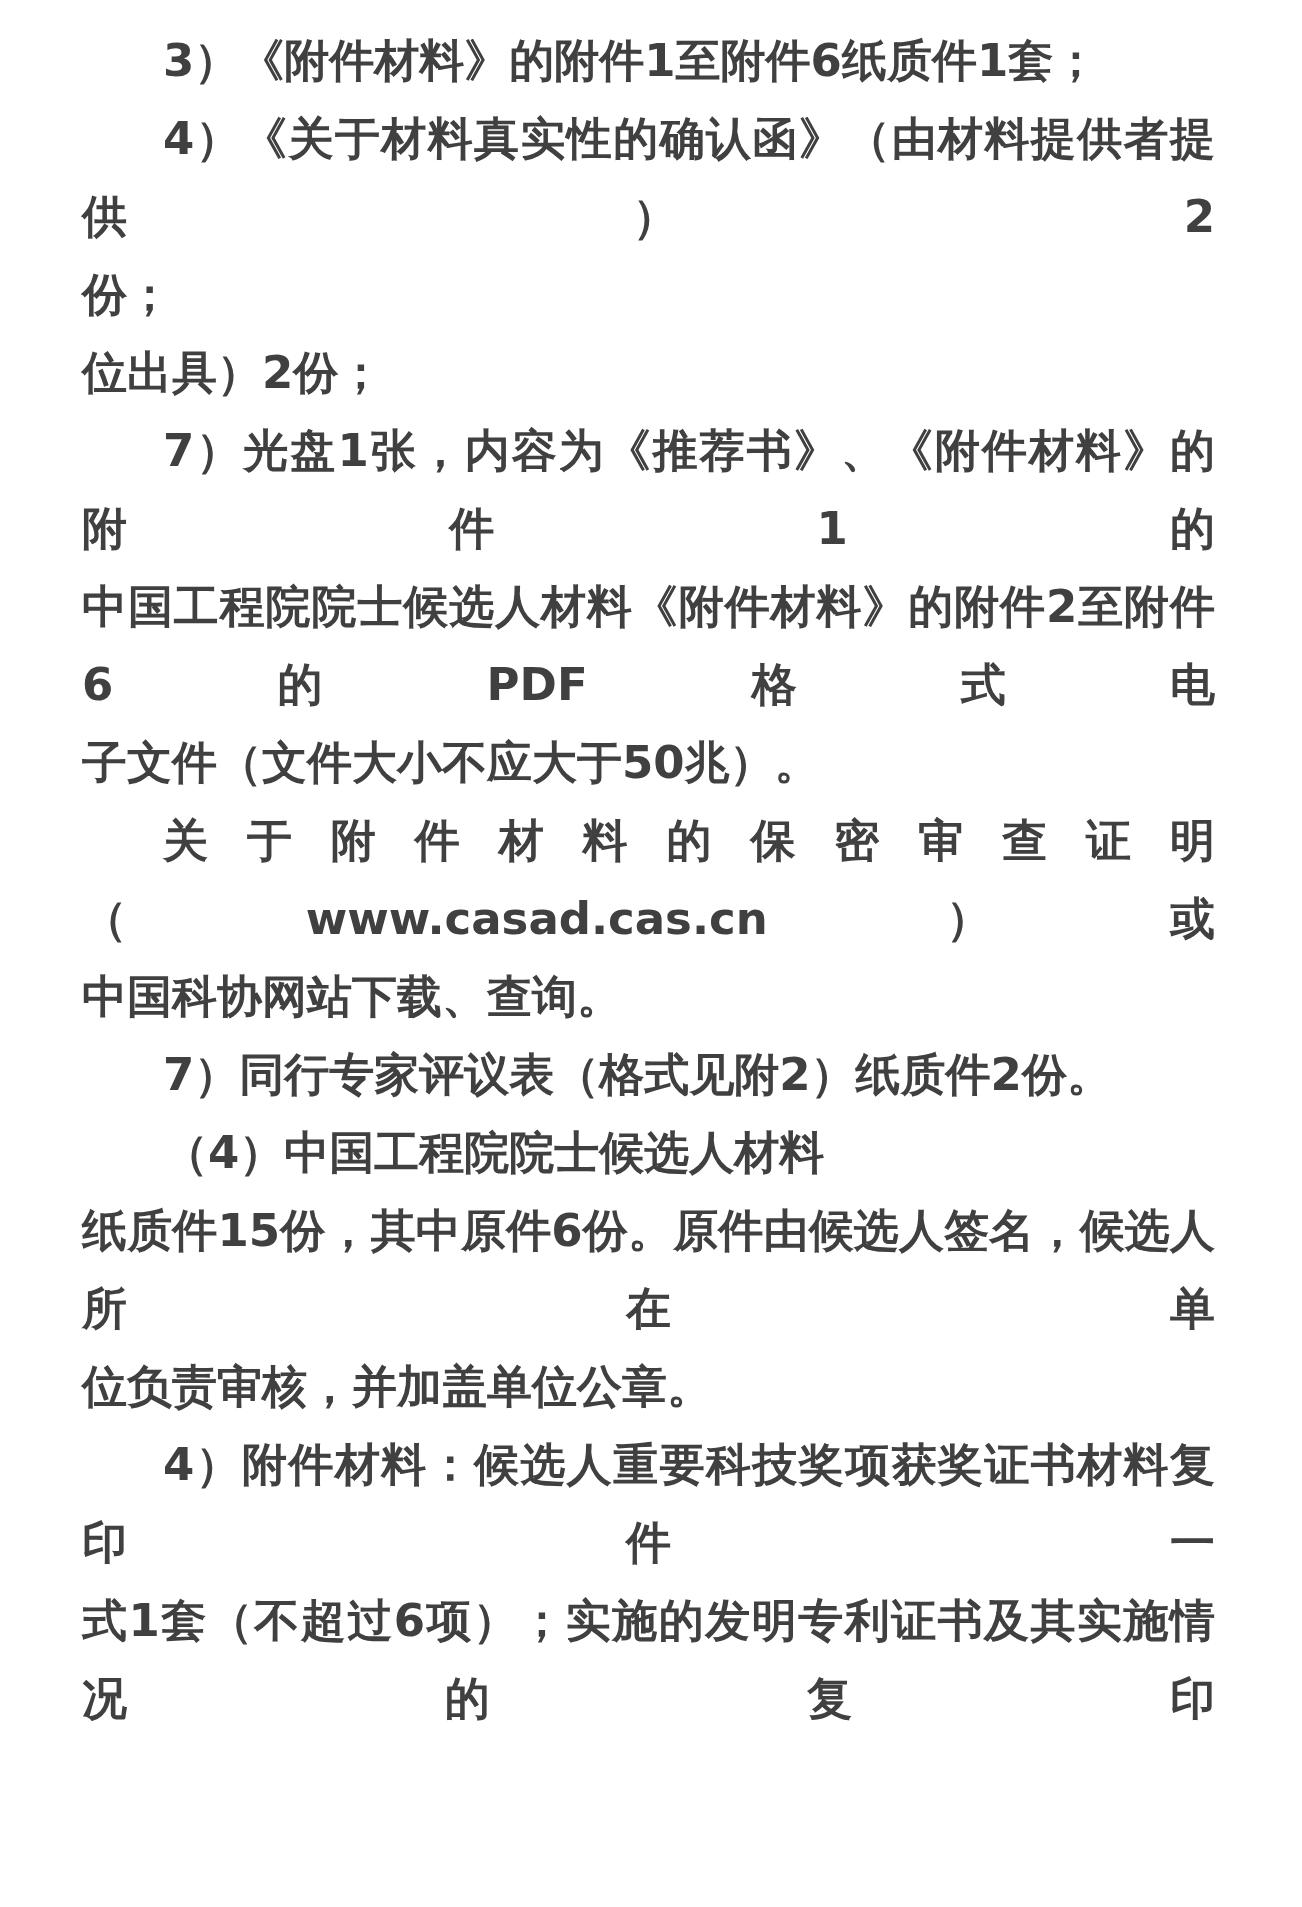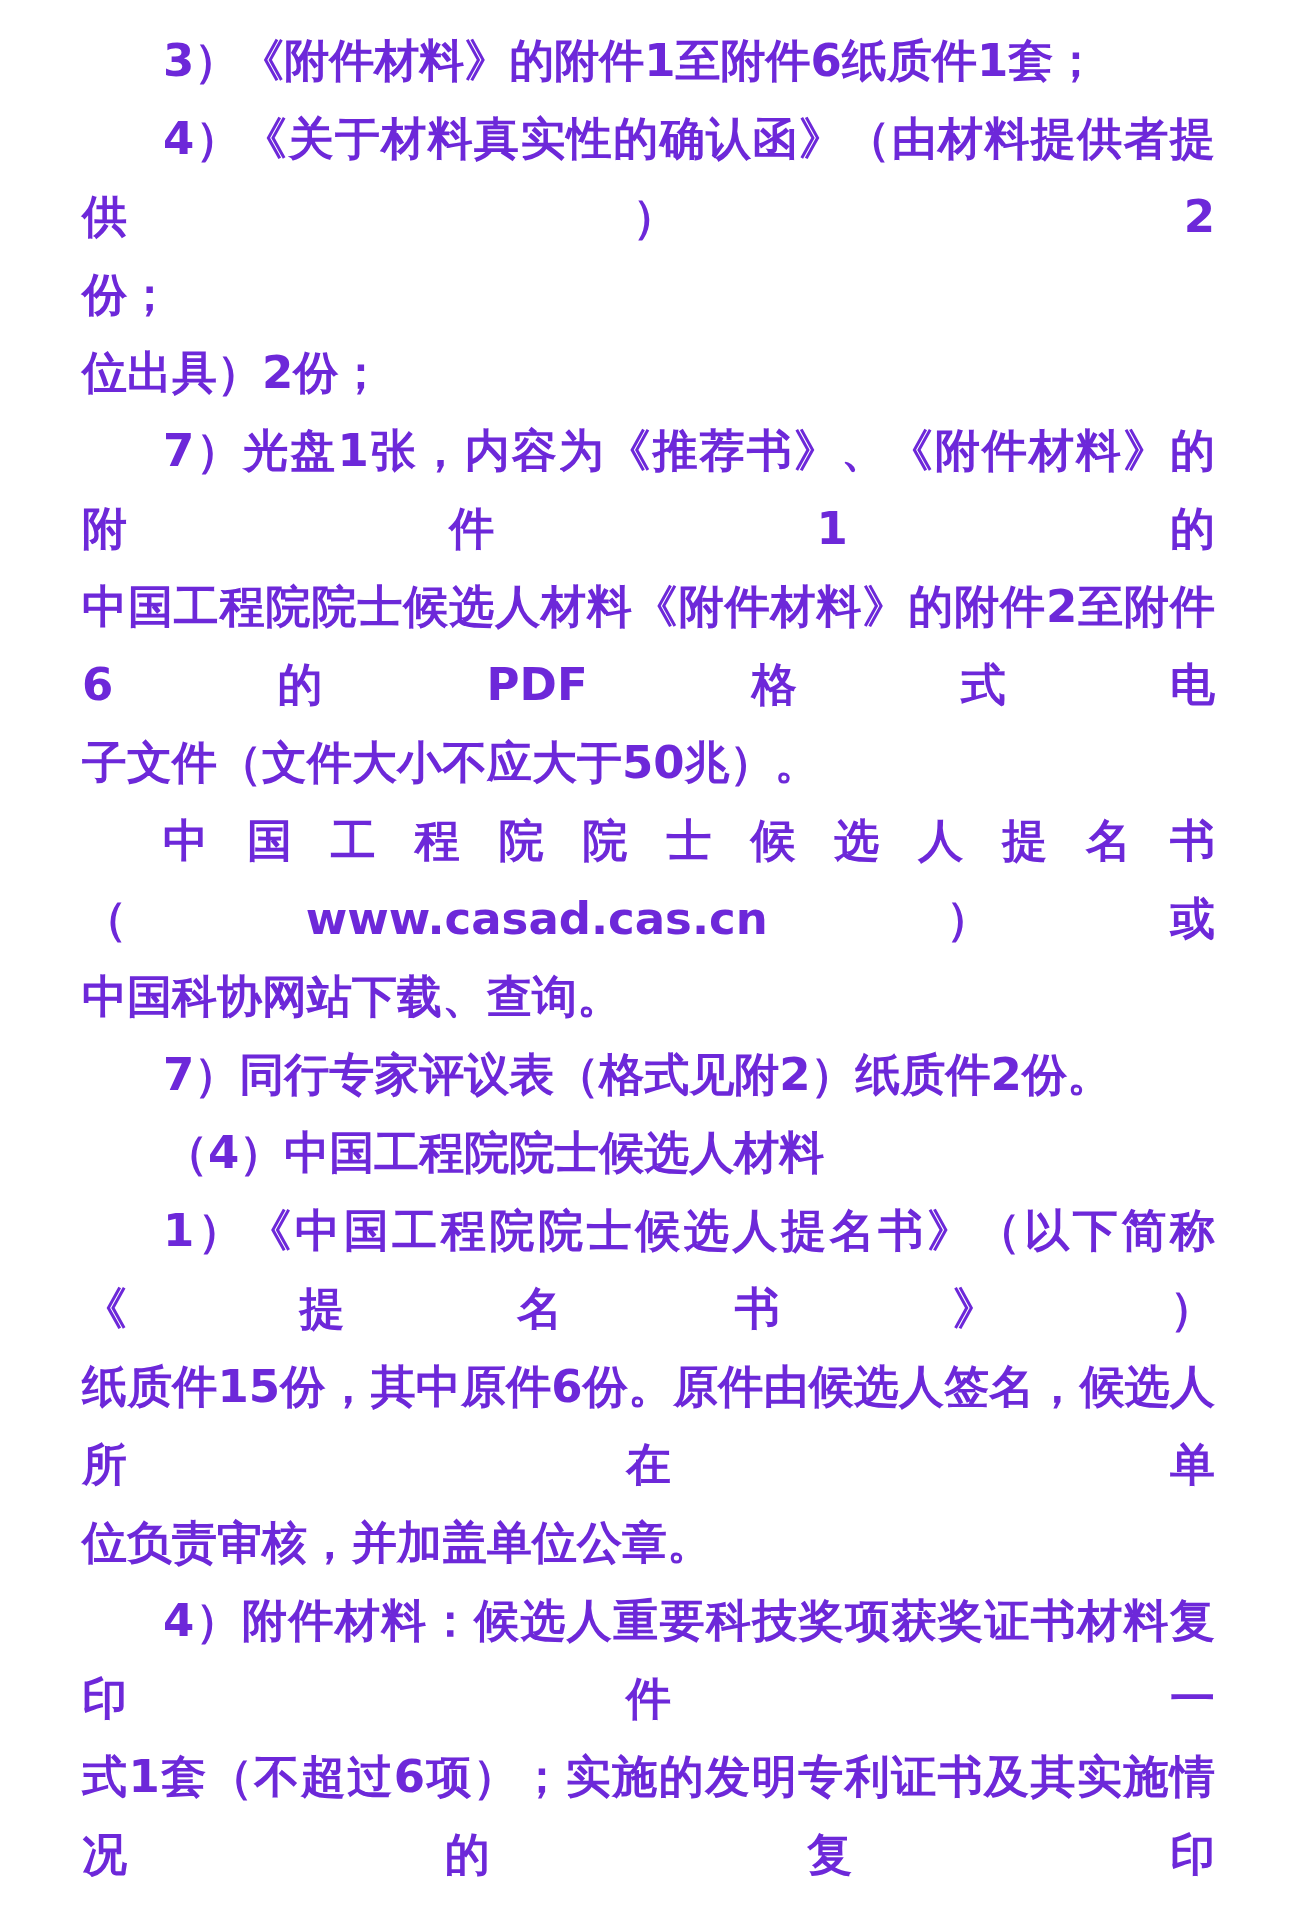--- a/index.html
+++ b/index.html
@@ -20,21 +20,21 @@
     min-height: 1907px;
     padding: 22px 87px 40px 82px;
     background: #ffffff;
   }
   .line {
     margin: 0;
     padding: 0;
     font-size: 45px;
     line-height: 78px;
     font-weight: 600;
-    color: #6d28d9;
+    color: #404040;
     white-space: nowrap;
     text-align: left;
   }
   
   .line.indent {
     text-indent: 81px;
   }
   
   .line.just {
     white-space: normal;
@@ -46,23 +46,22 @@
 <body>
 
 <div class="page">
   <p class="line indent">3）《附件材料》的附件1至附件6纸质件1套；</p>
   <p class="line indent just">4）《关于材料真实性的确认函》（由材料提供者提供）2</p>
   <p class="line">份；</p>
   <p class="line">位出具）2份；</p>
   <p class="line indent just">7）光盘1张，内容为《推荐书》、《附件材料》的附件1的</p>
   <p class="line just">中国工程院院士候选人材料《附件材料》的附件2至附件6的PDF格式电</p>
   <p class="line">子文件（文件大小不应大于50兆）。</p>
-  <p class="line indent just">中国工程院院士候选人提名书（www.casad.cas.cn）或</p>
+  <p class="line indent just">关于附件材料的保密审查证明（www.casad.cas.cn）或</p>
   <p class="line">中国科协网站下载、查询。</p>
   <p class="line indent">7）同行专家评议表（格式见附2）纸质件2份。</p>
   <p class="line indent">（4）中国工程院院士候选人材料</p>
-  <p class="line indent just">1）《中国工程院院士候选人提名书》（以下简称《提名书》）</p>
   <p class="line just">纸质件15份，其中原件6份。原件由候选人签名，候选人所在单</p>
   <p class="line">位负责审核，并加盖单位公章。</p>
   <p class="line indent just">4）附件材料：候选人重要科技奖项获奖证书材料复印件一</p>
   <p class="line just">式1套（不超过6项）；实施的发明专利证书及其实施情况的复印</p>
 
 </div>
 
 </body></html>

